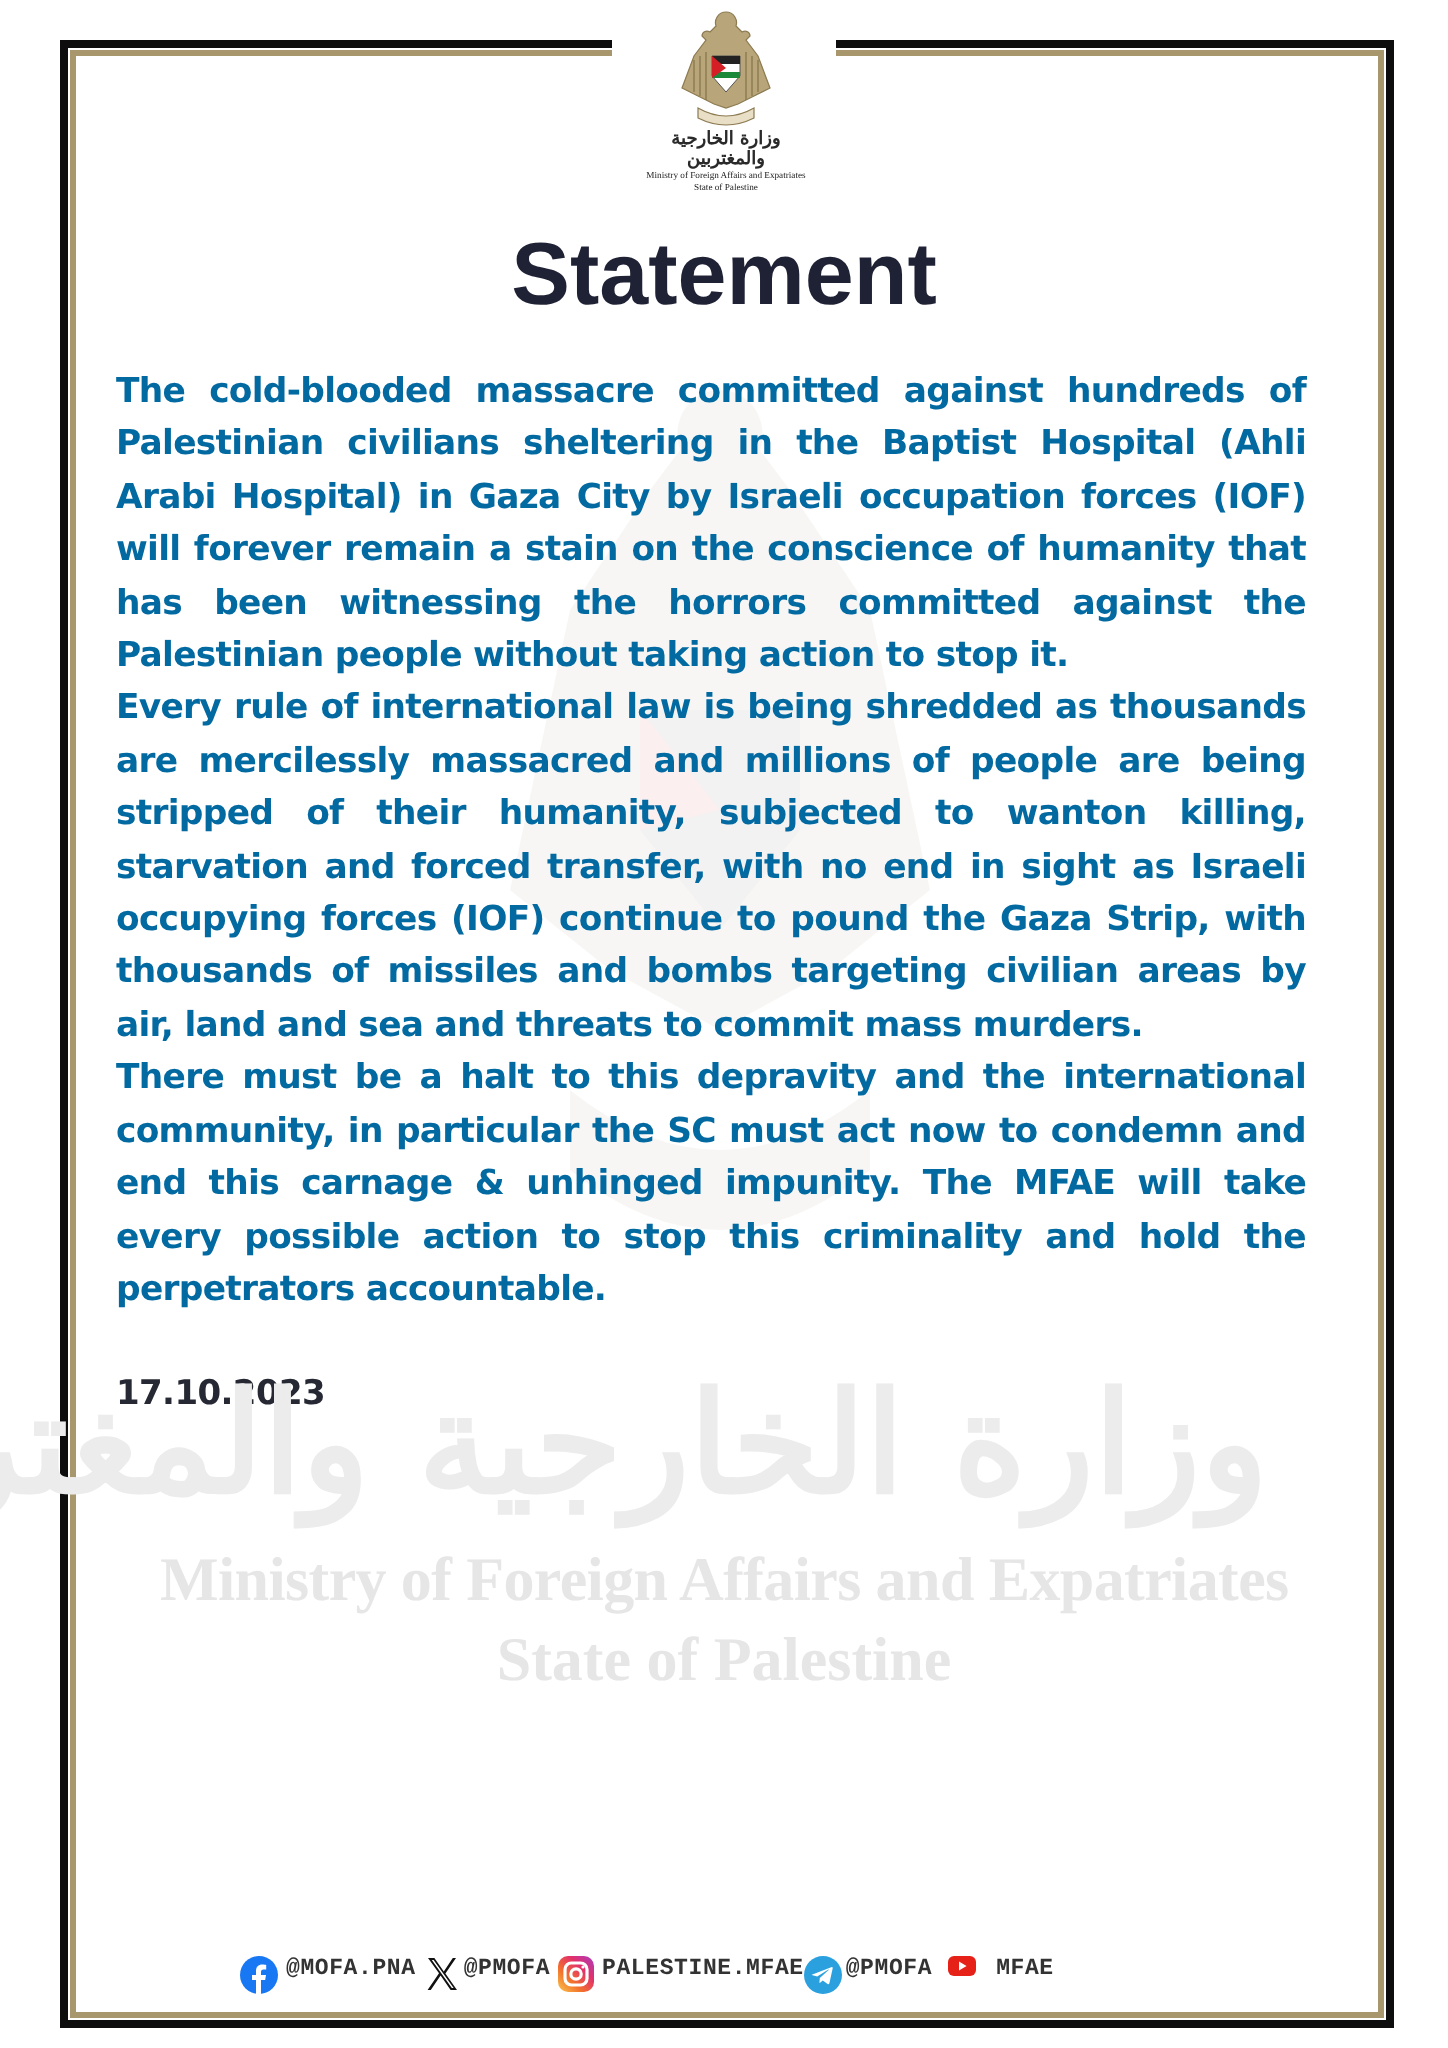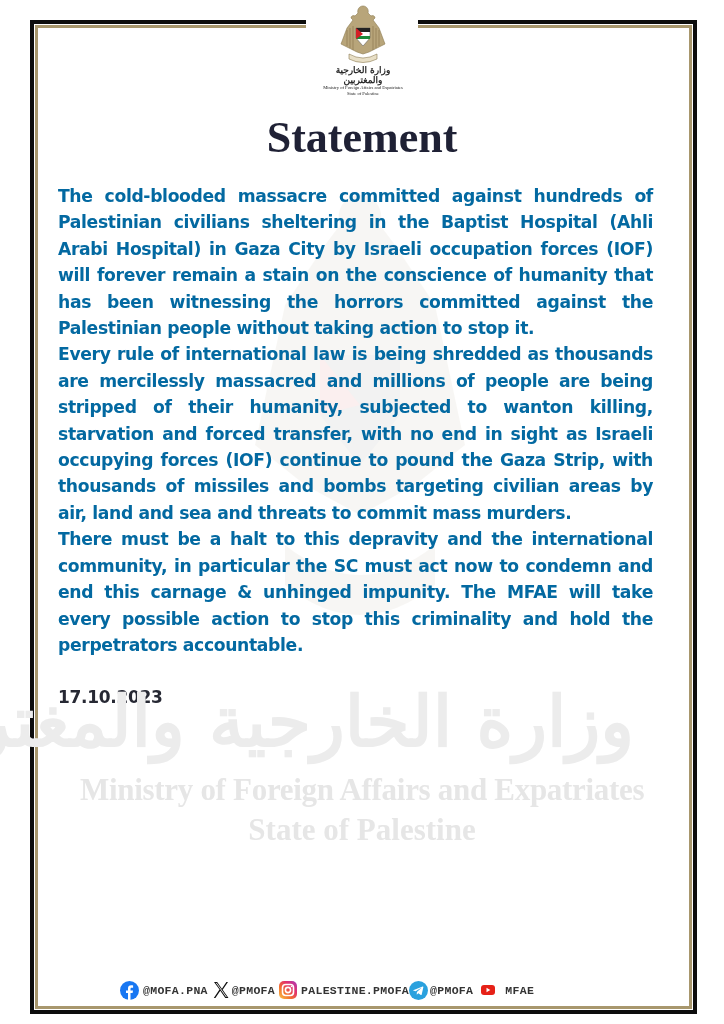--- a/index.html
+++ b/index.html
@@ -53,40 +53,40 @@
       color: #e6e6e6; white-space: nowrap; letter-spacing: -0.3px;
     }
     .wm-en2 {
       position: absolute; left: 80px; top: 812px; width: 564px; text-align: center;
       font-family: "Liberation Serif", serif; font-size: 31px; font-weight: bold;
       color: #e6e6e6; white-space: nowrap;
     }
     
     .title {
       position: absolute; left: 0; top: 110px; width: 724px; text-align: center;
-      font-family: Liberation Serif, serif; font-weight: bold;
+      font-family: Liberation Sans, sans-serif; font-weight: bold;
       font-size: 44px; color: #1f2135; line-height: 56px;
     }
     
     .body {
       position: absolute; left: 58px; top: 183px; width: 595px;
       font-family: "DejaVu Sans", sans-serif; font-weight: bold;
       font-size: 17.2px; line-height: 26.4px; color: #0369a1;
       text-align: justify; letter-spacing: -0.35px; word-spacing: 0px;
     }
     .body p { margin: 0; }
     .date {
       position: absolute; left: 58px; top: 687px;
       font-family: "DejaVu Sans", sans-serif; font-weight: bold;
       font-size: 17px; color: #262833; letter-spacing: -0.3px;
     }
     
     .footer {
       position: absolute; left: 120px; top: 978px; height: 24px;
-      display: flex; align-items: center; white-space: nowrap;
+      display: flex; align-items: flex-start; white-space: nowrap;
     }
     .footer .handle {
       font-family: "Liberation Mono", monospace; font-weight: bold;
       font-size: 11.5px; color: #333; letter-spacing: 0.3px;
     }
     .footer .ico { display: inline-flex; align-items: center; justify-content: center; }
     .ico-fb { width: 19px; height: 19px; border-radius: 50%; background: #1877f2; margin-right: 4px; }
     .ico-x { width: 18px; height: 18px; margin: 0 2px 0 4px; }
     .ico-ig { width: 18px; height: 18px; border-radius: 5px; margin: 0 4px 0 4px;
       background: linear-gradient(45deg, #f9c74f, #f3722c, #e1306c, #a83dbf); }
@@ -156,21 +156,21 @@
       </svg>
   </span>
   <span class="handle">@PMOFA</span>
   <span class="ico ico-ig">
     <svg width="18" height="18" viewBox="0 0 18 18">
         <rect x="3.5" y="3.5" width="11" height="11" rx="3.2" fill="none" stroke="#fff" stroke-width="1.6"></rect>
         <circle cx="9" cy="9" r="2.6" fill="none" stroke="#fff" stroke-width="1.6"></circle>
         <circle cx="12.5" cy="5.5" r="0.8" fill="#fff"></circle>
       </svg>
   </span>
-  <span class="handle">PALESTINE.PMOFA</span>
+  <span class="handle">PALESTINE.MFAE</span>
   <span class="ico ico-tg">
     <svg width="19" height="19" viewBox="0 0 19 19">
         <path d="M4.2 9.3 L13.6 5.6 C14.1 5.4 14.5 5.7 14.3 6.4 L12.7 13.6 C12.6 14.1 12.2 14.2 11.8 14 L9.4 12.2 L8.2 13.3 C8.1 13.4 7.9 13.5 7.7 13.5 L7.9 11 L12.3 7 C12.5 6.8 12.3 6.7 12 6.9 L6.6 10.3 L4.3 9.6 C3.8 9.5 3.8 9.2 4.2 9.3 Z" fill="#fff"></path>
       </svg>
   </span>
   <span class="handle">@PMOFA</span>
   <span class="ico ico-yt">
     <svg width="14" height="10" viewBox="0 0 14 10">
         <path d="M5.5 2.8 L9.3 5 L5.5 7.2 Z" fill="#fff"></path>
       </svg>

